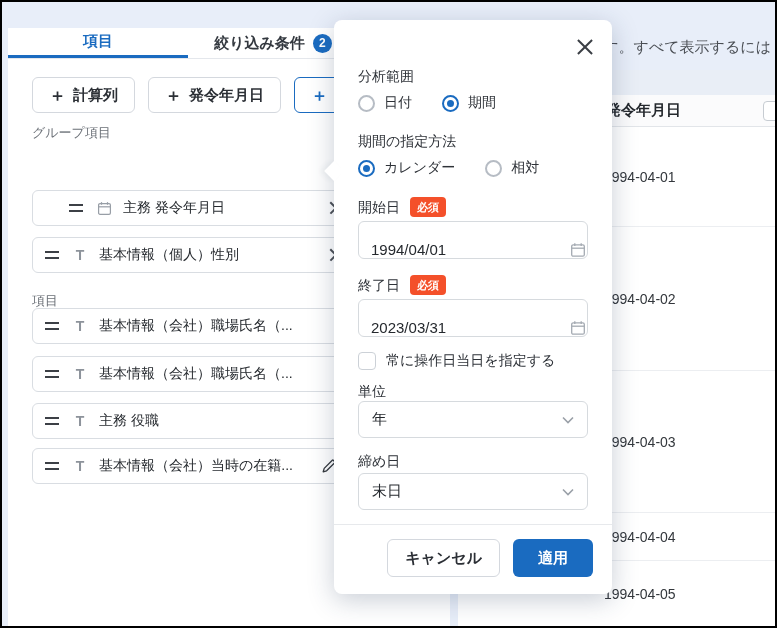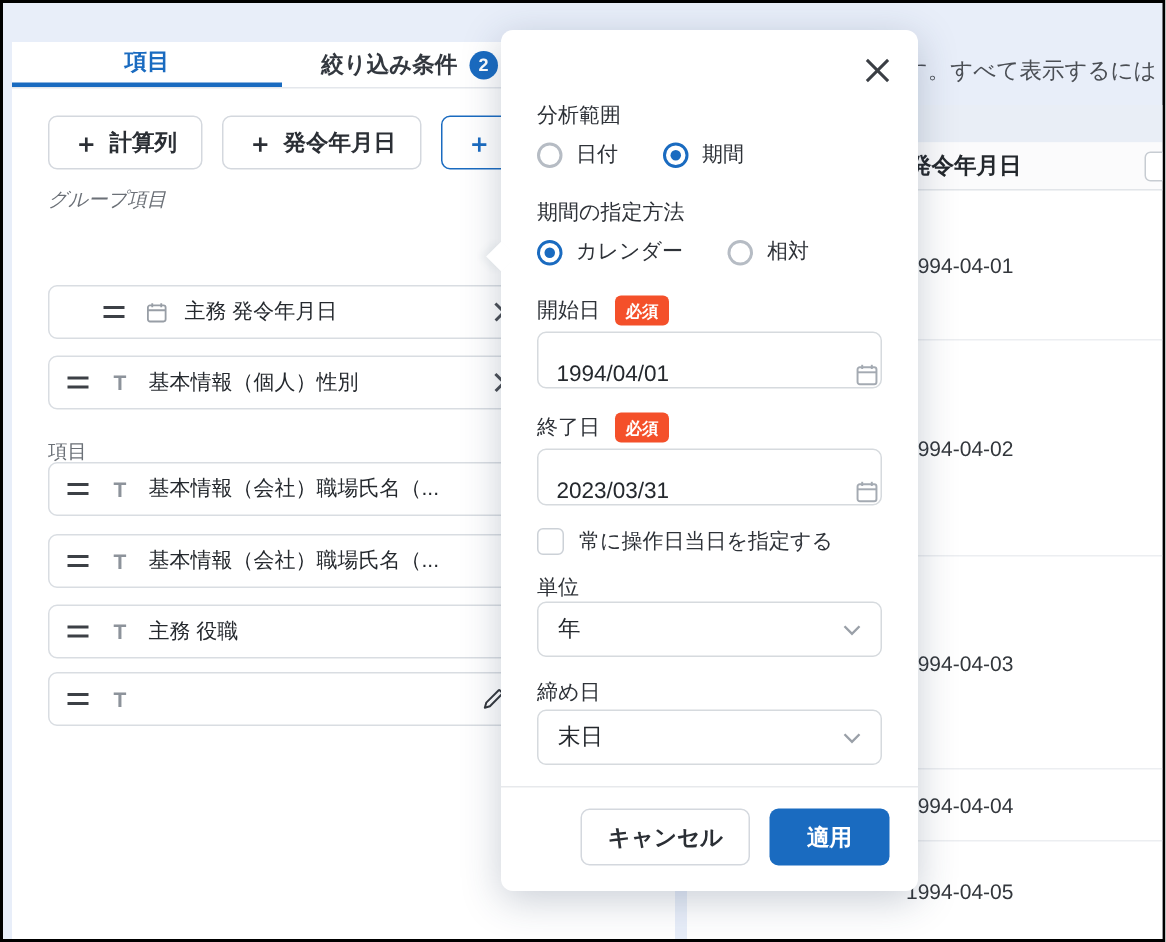--- a/index.html
+++ b/index.html
@@ -16,21 +16,21 @@
   .tab-items { width:180px; }
   .tab-filter { width:170px; }
   .count-badge { min-width:19px; height:19px; border-radius:10px; background:#1a6bc0; color:#fff; font-size:12px; font-weight:bold; display:flex; align-items:center; justify-content:center; padding:0 5px; }
 
   .toolbar { position:absolute; left:24px; top:49px; display:flex; gap:13px; }
   .tbtn { height:36px; padding:0 16px; background:#fff; border:1px solid #d4d8de; border-radius:6px; font-size:15px; font-weight:bold; color:#2b2f35; display:flex; align-items:center; gap:7px; cursor:pointer; white-space:nowrap; }
   .tbtn .plus { font-size:17px; font-weight:bold; line-height:1; }
   .tbtn.accent { border:1px solid #1a6bc0; color:#1a6bc0; }
 
   .section-label { position:absolute; left:24px; font-size:13px; color:#6b7077; }
-  .lab-group { top:96px;font-style:italic; }
+  .lab-group { top:96px; }
   .lab-items { top:264px; }
 
   .item-row { position:absolute; left:24px; width:330px; height:36px; background:#fff; border:1px solid #d9dde2; border-radius:6px; display:flex; align-items:center; padding:0 12px; font-size:14px; color:#25292e; }
   .item-row .drag { width:14px; height:8px; border-top:2px solid #3c4046; border-bottom:2px solid #3c4046; margin-right:13px; flex:0 0 auto; cursor:grab; }
   .item-row .typeicon { width:16px; margin-right:11px; flex:0 0 auto; display:flex; align-items:center; justify-content:center; color:#8d939b; font-size:14px; font-weight:bold; }
   .item-row .lbl { white-space:nowrap; overflow:hidden; }
   .item-row .xbtn { position:absolute; right:18px; width:14px; height:14px; cursor:pointer; }
   .xbtn span { position:absolute; left:-1px; top:6px; width:16px; height:1.8px; background:#4a4e54; }
   .xbtn span:first-child { transform:rotate(45deg); }
   .xbtn span:last-child { transform:rotate(-45deg); }
@@ -150,20 +150,21 @@
         <span class="lbl">基本情報（会社）職場氏名（...</span>
       </div>
       <div class="item-row irow3">
         <span class="drag"></span>
         <span class="typeicon">T</span>
         <span class="lbl">主務 役職</span>
       </div>
       <div class="item-row irow4">
         <span class="drag"></span>
         <span class="typeicon">T</span>
+        <span class="lbl">基本情報（会社）当時の在籍...</span>
         <span class="pencil">
           <svg viewBox="0 0 16 16" width="16" height="16">
               <path d="M2.2 13.8 L3.2 10.4 L11.3 2.3 Q11.8 1.8 12.3 2.3 L13.7 3.7 Q14.2 4.2 13.7 4.7 L5.6 12.8 Z" fill="none" stroke="#33373c" stroke-width="1.3" stroke-linejoin="round"></path>
             </svg>
         </span>
       </div>
     </section>
 
     <section class="table-area">
       <div class="table-band"></div>

